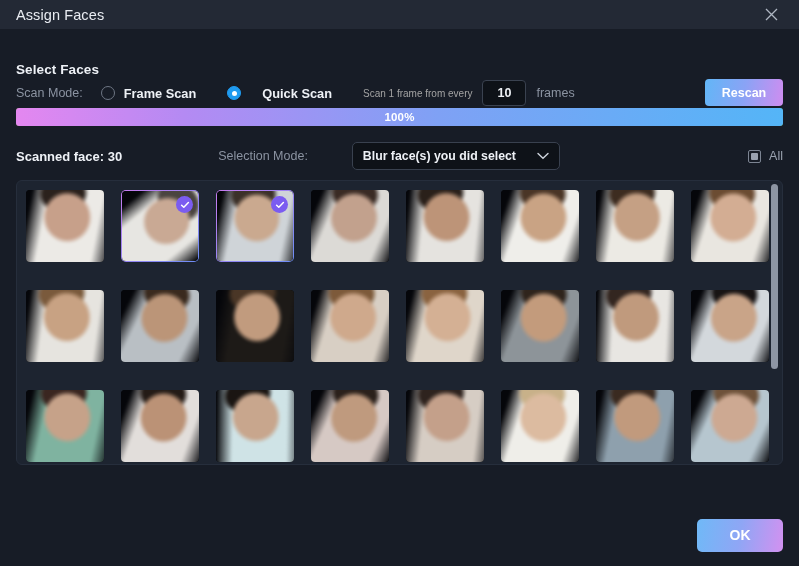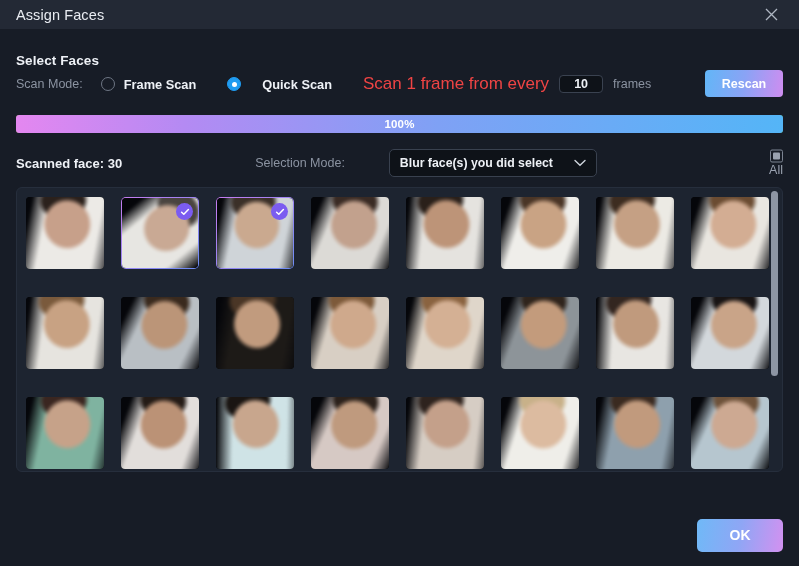--- a/index.html
+++ b/index.html
@@ -33,21 +33,21 @@
   .close-btn {
     position: absolute;
     right: 8px; top: 0;
     width: 40px; height: 29px;
     display: flex; align-items: center; justify-content: center;
     cursor: pointer;
   }
   .close-btn svg { display:block; }
 
   
-  .body { flex: 1 1 auto; padding: 0 16px; position: relative; }
+  .body { flex: 1 1 auto; padding: 9px 16px; position: relative; }
 
   .section-title {
     color: #eef1f6;
     font-size: 13.5px;
     font-weight: bold;
     margin-top: 24px;
     margin-bottom: 0px;
     letter-spacing: .1px;
   }
 
@@ -73,23 +73,23 @@
   .radio.checked {
     border-color: #1f9bf0;
     background: #1f9bf0;
   }
   .radio.checked::after {
     content:""; width: 5px; height: 5px; border-radius:50%; background:#fff;
   }
   .radio-label { margin-left: 9px; }
   .radio-group.second { margin-left: 31px; gap: 12px; }
 
-  .frames-text { color:#ef4444; font-size:17px; margin-left: 31px; }
+  .frames-text { color:#a3a3a3; font-size:10px; margin-left: 31px; }
   .num-input {
-    width: 44px; height: 18px;
+    width: 44px; height: 26px;
     margin: 0 10px;
     background: #0e1218;
     border: 1px solid #3a4250;
     border-radius: 4px;
     color: #eef1f6;
     font-size: 12.5px; font-weight: bold;
     text-align: center; line-height: 24px;
     font-family: "Liberation Sans", sans-serif;
   }
   .frames-tail { color:#8b93a1; font-size:12.5px; }
@@ -100,21 +100,20 @@
     border-radius: 4px;
     background: linear-gradient(100deg, #62b6f7 0%, #8aa3f5 50%, #cf8df0 100%);
     color: #fff; font-size: 12.5px; font-weight: bold;
     display:flex; align-items:center; justify-content:center;
     cursor: pointer; border: none;
     font-family: "Liberation Sans", sans-serif;
   }
 
   
   .progress-wrap {
-    margin-top: 16px;
     height: 18px;
     border-radius: 3px;
     background: #4d7c0f;
     overflow: hidden;
     position: relative;
     text-align: right;
   }
   .progress-fill {
     height: 100%;
     background: linear-gradient(90deg, #e487f0 0%, #b48af3 22%, #7fa1f5 55%, #54b5f7 100%);
@@ -128,38 +127,38 @@
   }
 
   
   .meta-row {
     display:flex; align-items:center;
     margin-top: 16px; height: 28px;
     position: relative;
     gap: 32px;
   }
   .scanned-face { color:#eef1f6; font-size:13px; font-weight: bold; }
-  .sel-mode-label { color:#8b93a1; font-size:12.5px; margin-left: 101px; }
+  .sel-mode-label { color:#8b93a1; font-size:12.5px; margin-left: 64px; }
   .select-box {
     margin-left: 12px;
     width: 208px; height: 28px;
     background: #0e1218;
     border: 1px solid #39414f;
     border-radius: 5px;
     display:flex; align-items:center;
     padding: 0 10px;
     cursor: pointer;
     position: relative;
   }
   .select-value { color:#eef1f6; font-size:12.3px; font-weight:bold; }
   .chev { position:absolute; right: 10px; top: 50%; transform: translateY(-50%); }
 
   .all-wrap {
     position:absolute; right: 0; top: 50%; transform: translateY(-50%);
-    display:flex; align-items:flex-end; cursor:pointer;flex-direction:column;
+    display:flex; align-items:center; cursor:pointer;
   }
   .cb-indeterminate {
     width: 13px; height: 13px;
     border: 1.4px solid #7c8492;
     border-radius: 2px;
     display:flex; align-items:center; justify-content:center;
   }
   .cb-indeterminate::after {
     content:""; width: 7px; height: 7px; background:#9aa2b0; border-radius:1px;
   }

